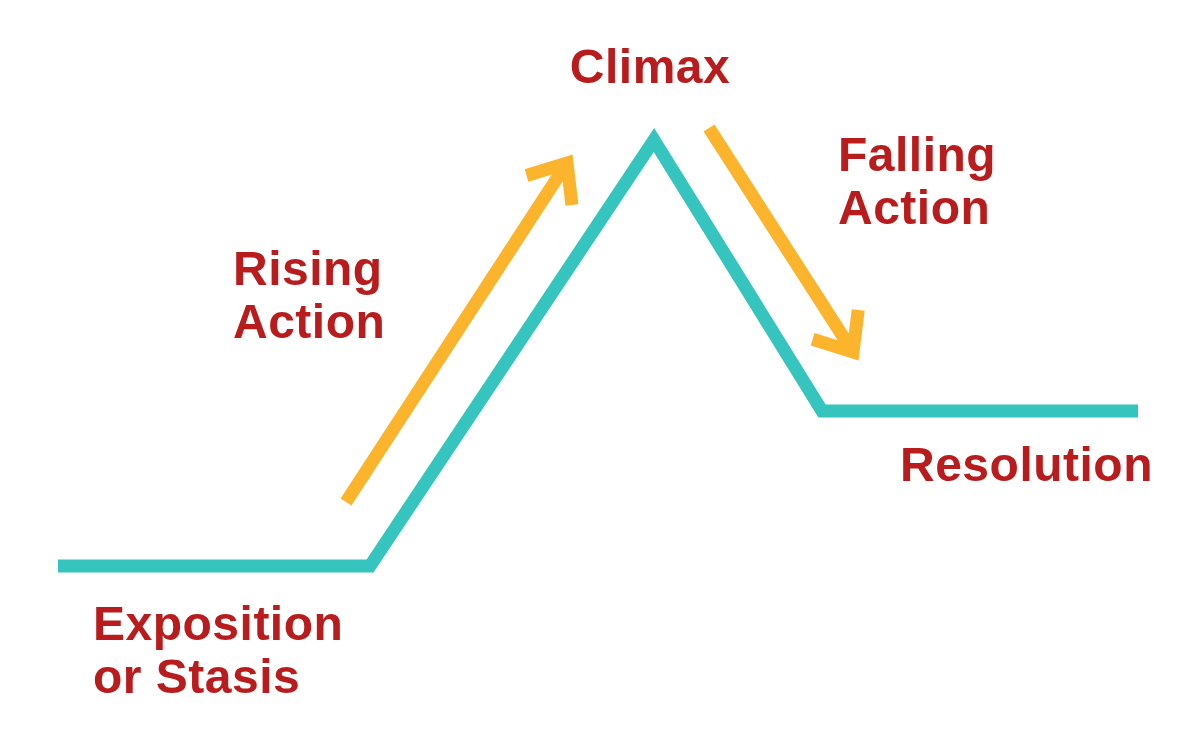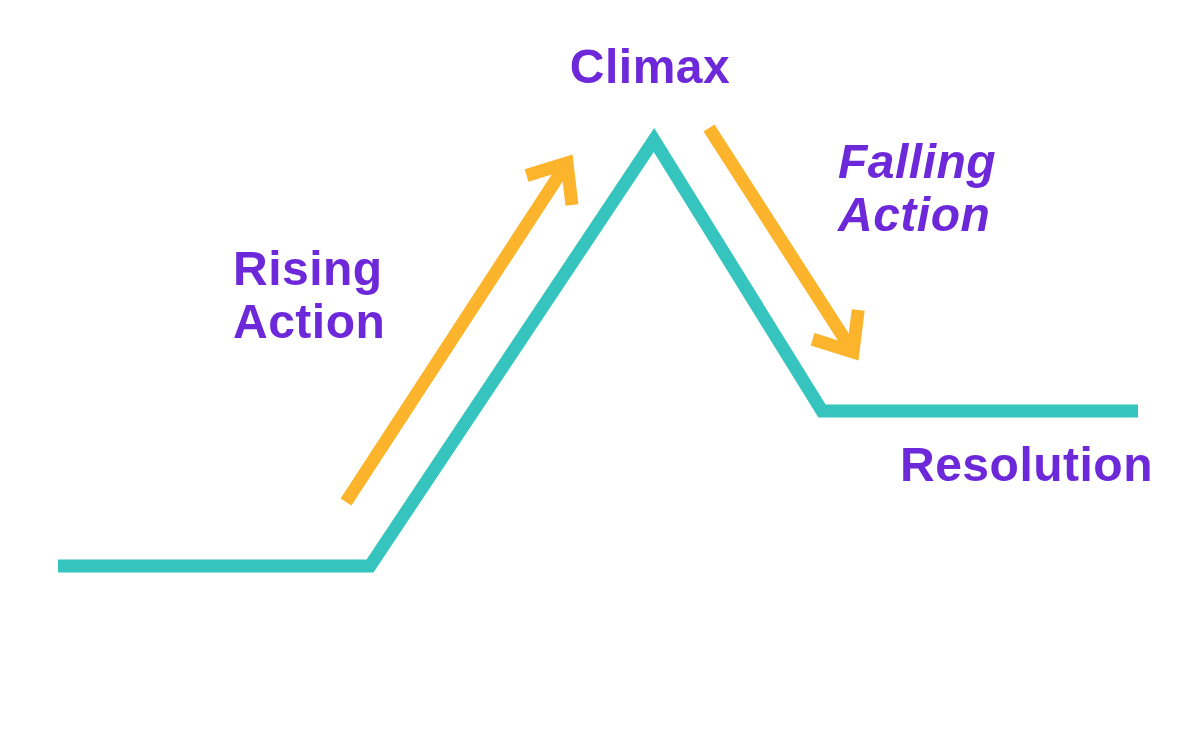--- a/index.html
+++ b/index.html
@@ -13,30 +13,30 @@
     font-family: "Liberation Sans", "DejaVu Sans", sans-serif;
   }
   .arc-svg {
     position: absolute;
     left: 0; top: 0;
     width: 1200px; height: 743px;
     display: block;
   }
   .label {
     position: absolute;
-    color: #6d28d9;
+    color: #b91c1c;
     font-weight: 700;
     font-size: 48px;
     line-height: 53px;
     letter-spacing: 0.5px;
     white-space: pre-line;
   }
   .label-climax     { left: 650px; top: 40px; transform: translateX(-50%); }
   .label-rising     { left: 233px; top: 242px; }
-  .label-falling    { left: 838px; top: 135px; font-style: italic; }
+  .label-falling    { left: 838px; top: 128px; }
   .label-exposition { left: 93px;  top: 597px; }
   .label-resolution { left: 900px; top: 438px; }
 </style>
 </head>
 <body>
 
 <div class="canvas">
 
   <svg class="arc-svg" viewBox="0 0 1200 743" xmlns="http://www.w3.org/2000/svg">
     <defs>
@@ -53,16 +53,18 @@
   </svg>
 
   <div class="label label-climax">Climax</div>
 
   <div class="label label-rising">Rising
 Action</div>
 
   <div class="label label-falling">Falling
 Action</div>
 
+  <div class="label label-exposition">Exposition
+or Stasis</div>
 
   <div class="label label-resolution">Resolution</div>
 
 </div>
 
 </body></html>

